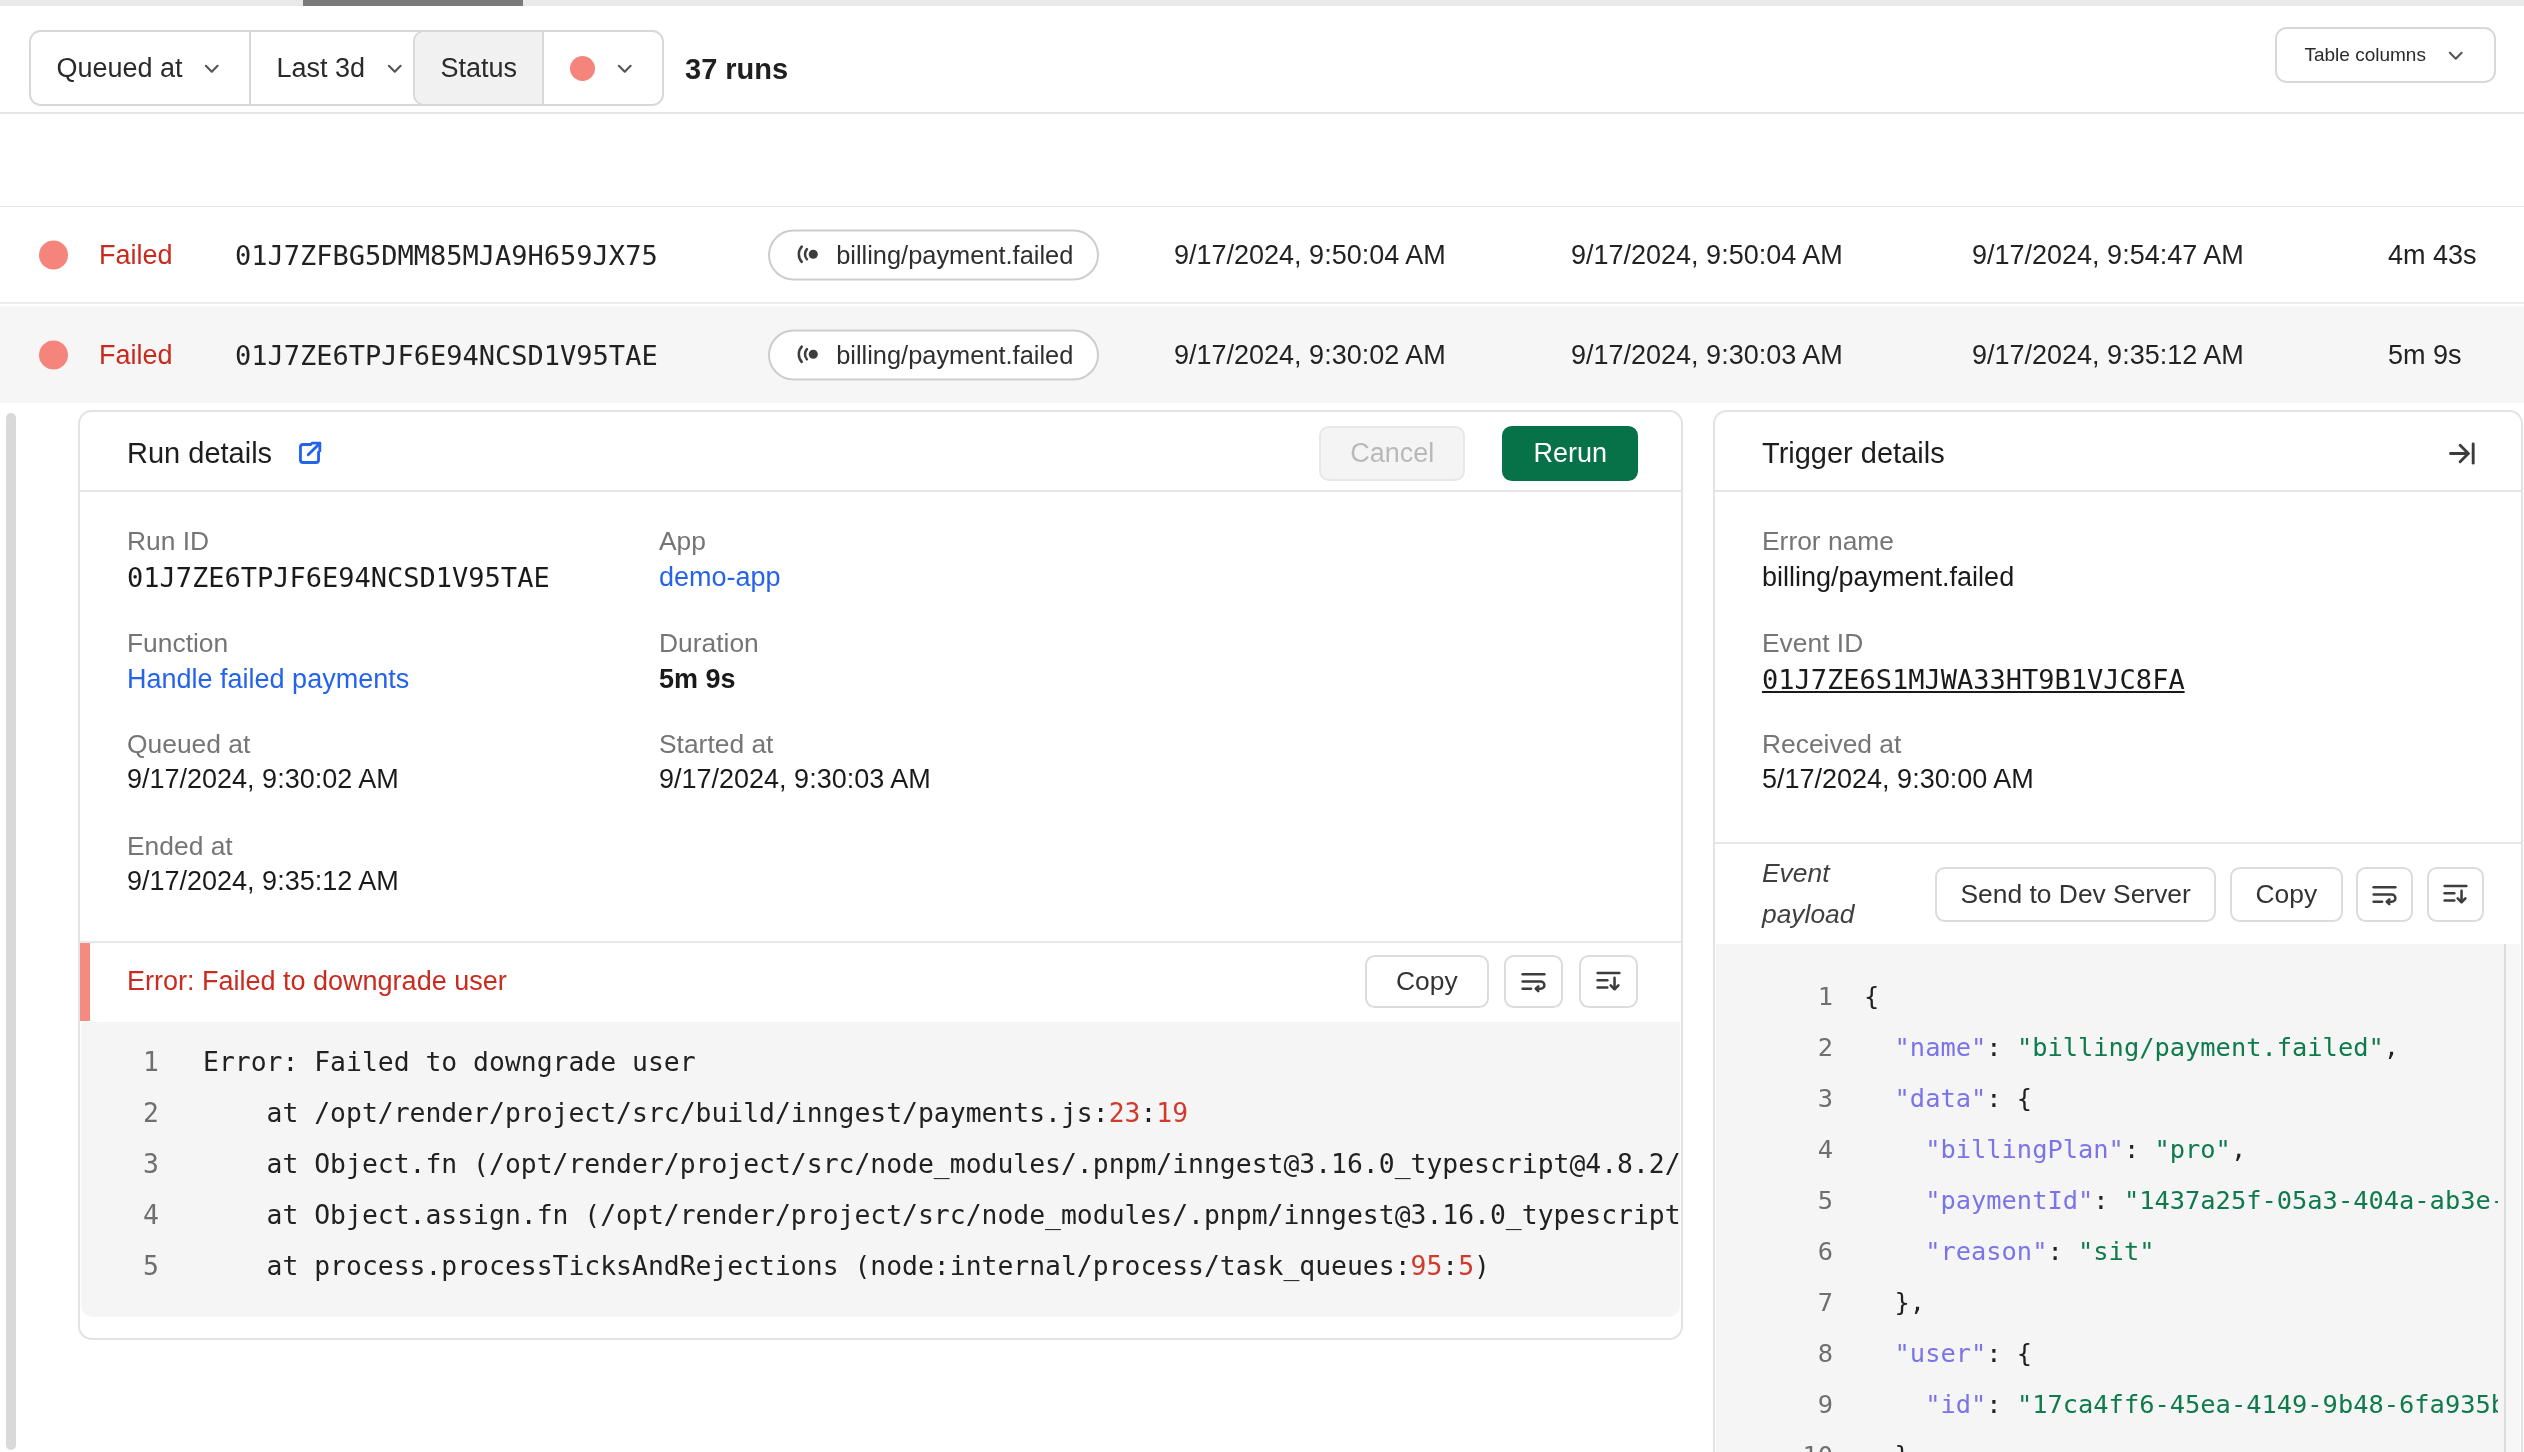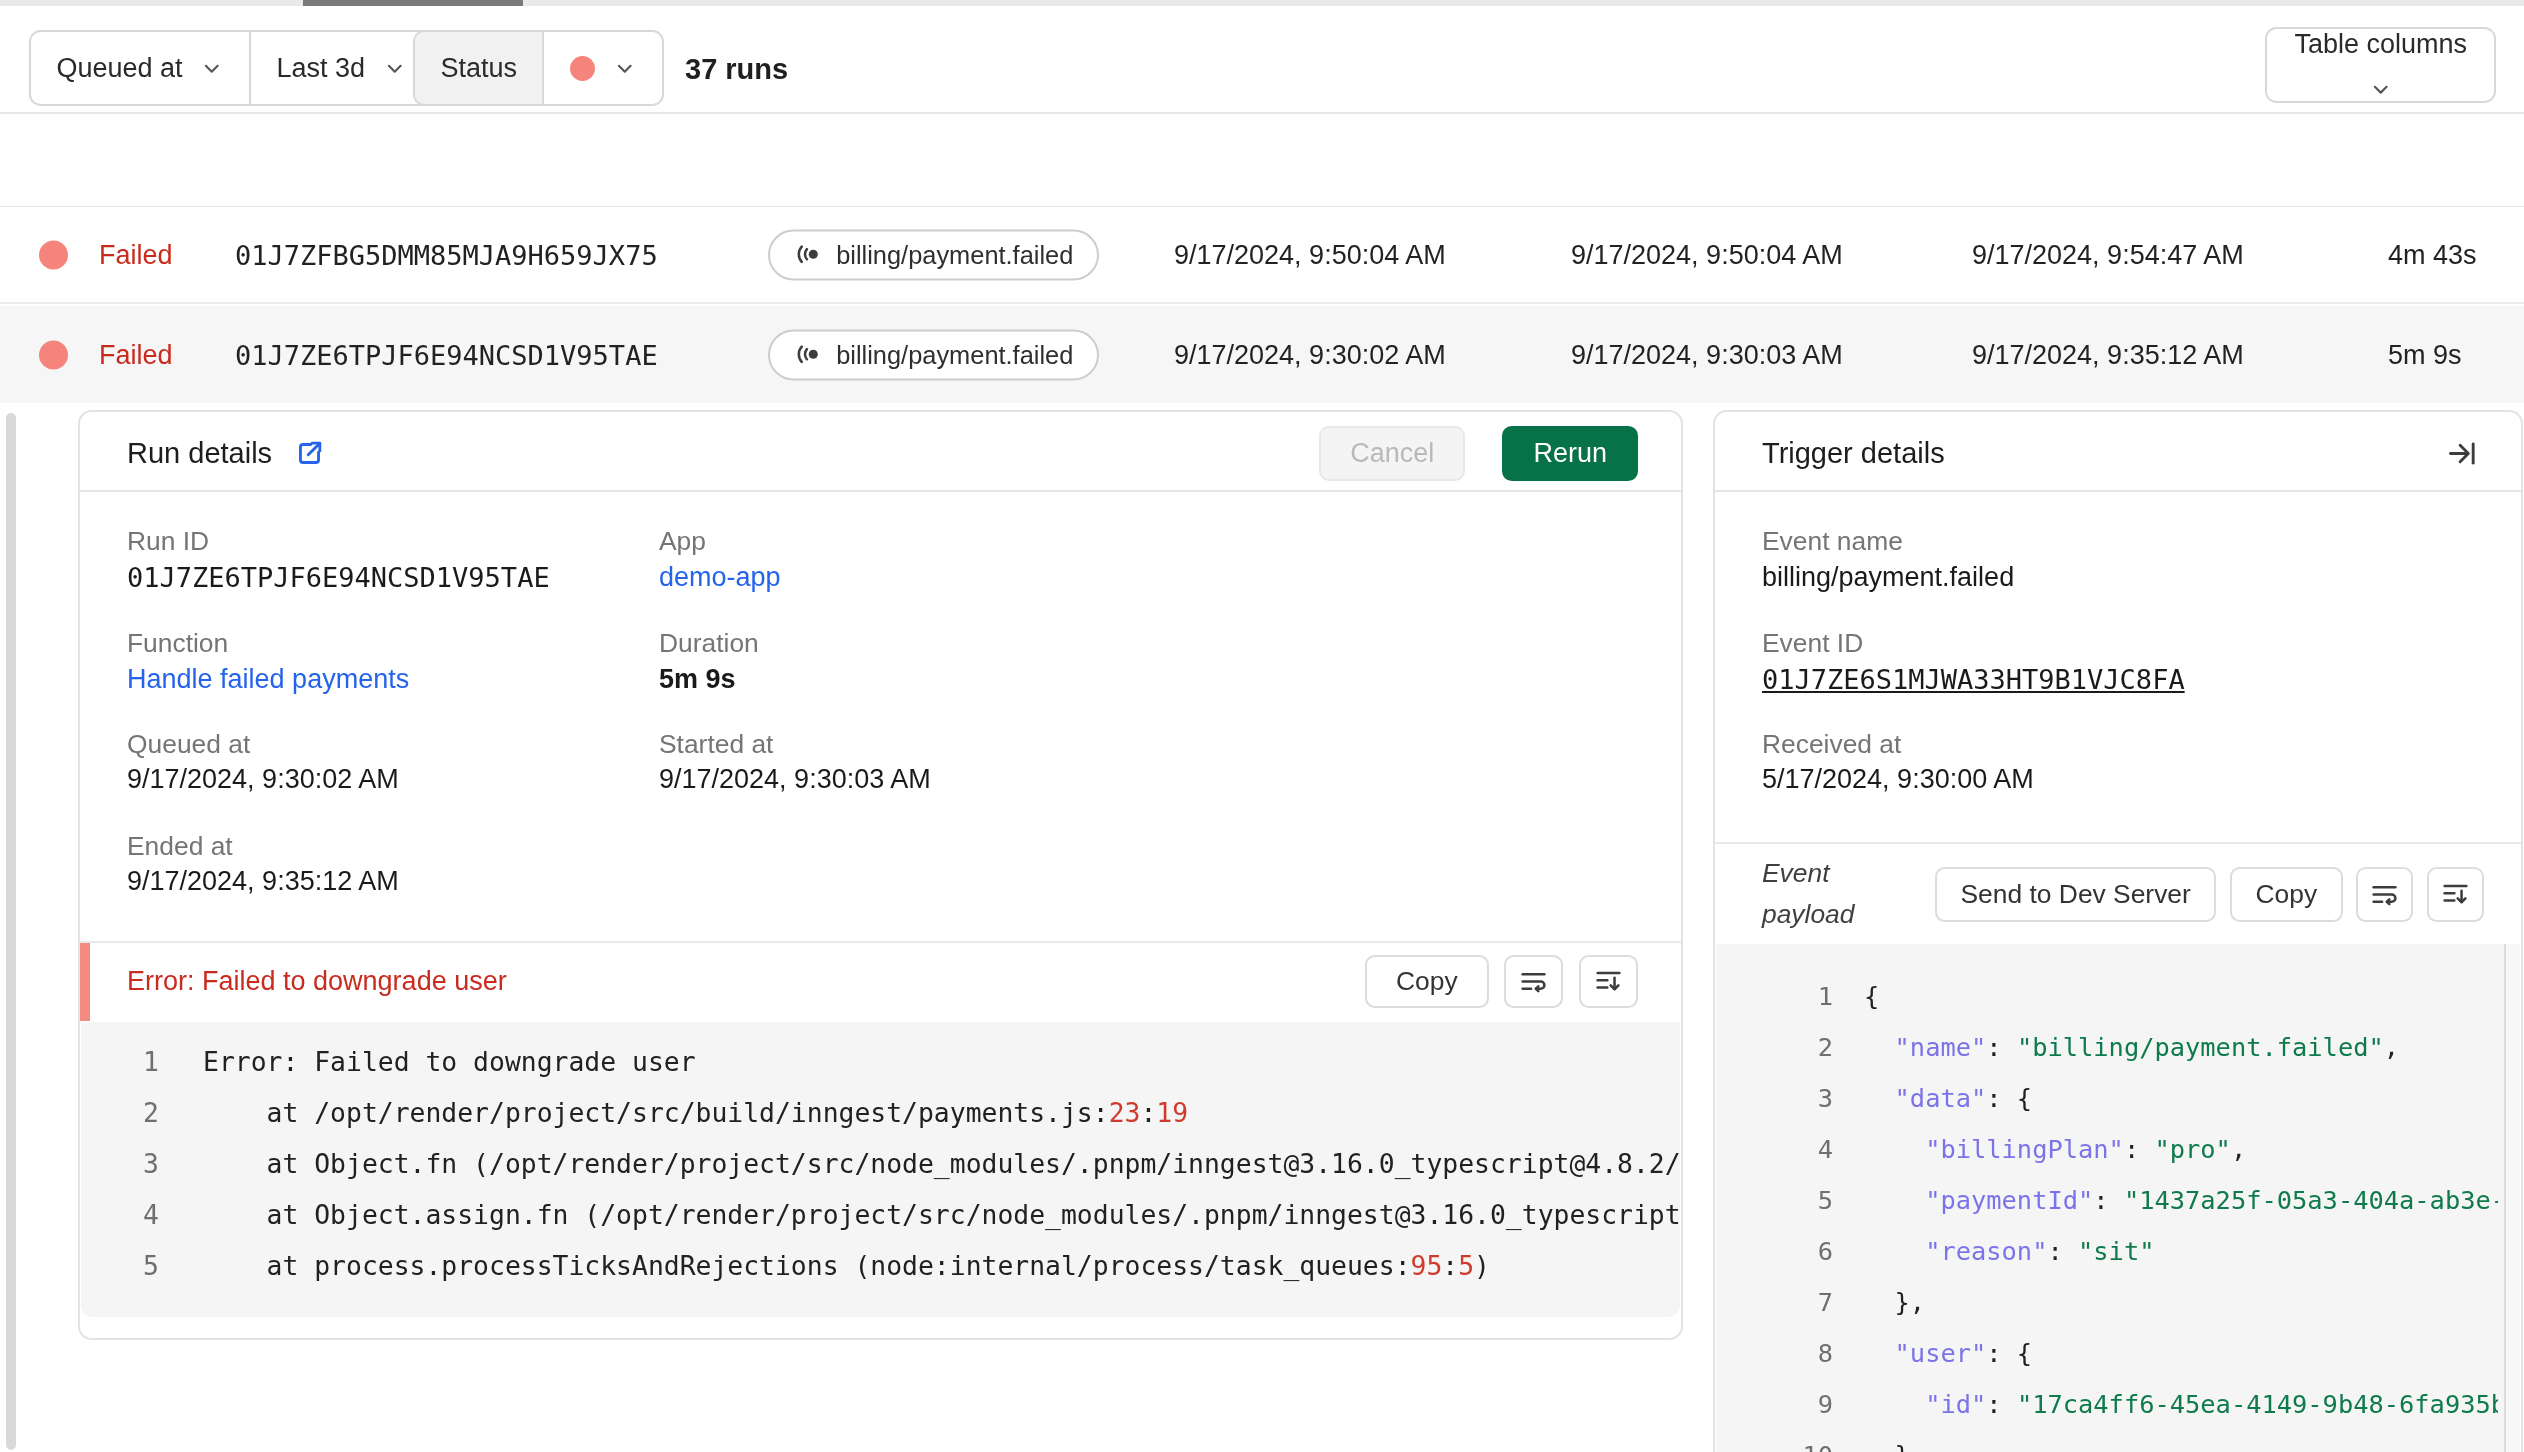--- a/index.html
+++ b/index.html
@@ -16,22 +16,22 @@
   
   .toolbar { position:absolute; top:5.9px; left:0; right:0; height:108px; background:#fff; border-bottom:2px solid #e6e6e6; }
   .seg-group { position:absolute; top:24.5px; height:76px; display:flex; align-items:stretch;
     border:2px solid #d8d8d8; border-radius:11.7px; background:#fff; overflow:hidden; }
   .seg { display:flex; align-items:center; gap:17.6px; padding:0 25.4px; font-size:27px; color:#2a2a2a; cursor:pointer; }
   .seg + .seg { border-left:2px solid #d8d8d8; }
   .seg.shaded { background:#f1f1f1; }
   .group-datefield { left:29px; }
   .group-status { left:413px; }
   .runs-count { position:absolute; left:685px; top:47px; font-size:29px; font-weight:700; color:#1f1f1f; }
-  .table-columns-btn { position:absolute; right:29px; top:21.5px; height:76px; display:flex; align-items:center; gap:17.6px;
-    padding:0 27px; font-size:27px; color:#2a2a2a; border:2px solid #d8d8d8; border-radius:11.7px; background:#fff; cursor:pointer;flex-direction:column; }
+  .table-columns-btn { position:absolute; right:29px; top:21.5px; height:56px; display:flex; align-items:center; gap:17.6px;
+    padding:0 27px; font-size:19px; color:#2a2a2a; border:2px solid #d8d8d8; border-radius:11.7px; background:#fff; cursor:pointer; }
   .dot { width:25.4px; height:25.4px; border-radius:50%; background:var(--salmon,#f5857c); display:inline-block; }
 
   
   .thead { position:absolute; top:114px; left:0; right:0; height:94px; border-bottom:2px solid #e6e6e6; }
   .th { position:absolute; top:159px; font-size:26.4px; font-weight:700; color:#666; }
   .col-status  { left:39px; }
   .col-runid   { left:235px; }
   .col-trigger { left:768px; }
   .col-queued  { left:1174px; }
   .col-started { left:1571px; }
@@ -296,21 +296,21 @@
       <div class="card-header">
         <span class="card-title">Trigger details</span>
         <span class="hdr-spacer"></span>
         <svg class="ic" width="33" height="33" viewBox="0 0 24 24" fill="none" stroke="#3d3d3d" stroke-width="2.1" stroke-linecap="round" stroke-linejoin="round">
             <path d="M4 12h12"></path>
             <path d="M11 6l6 6-6 6"></path>
             <path d="M20.5 5v14"></path>
           </svg>
       </div>
 
-      <div class="field-label" style="left:47px; top:114px;">Event name</div>
+      <div class="field-label" style="left:47px; top:114px;">Error name</div>
       <div class="field-value" style="left:47px; top:150px;">billing/payment.failed</div>
 
       <div class="field-label" style="left:47px; top:216px;">Event ID</div>
       <div class="field-value fv-mono" style="left:47px; top:252px;text-decoration:underline;">01J7ZE6S1MJWA33HT9B1VJC8FA</div>
 
       <div class="field-label" style="left:47px; top:317px;">Received at</div>
       <div class="field-value" style="left:47px; top:352px;">5/17/2024, 9:30:00 AM</div>
 
       <div class="payload-head">
         <span class="payload-label">Event payload</span>

